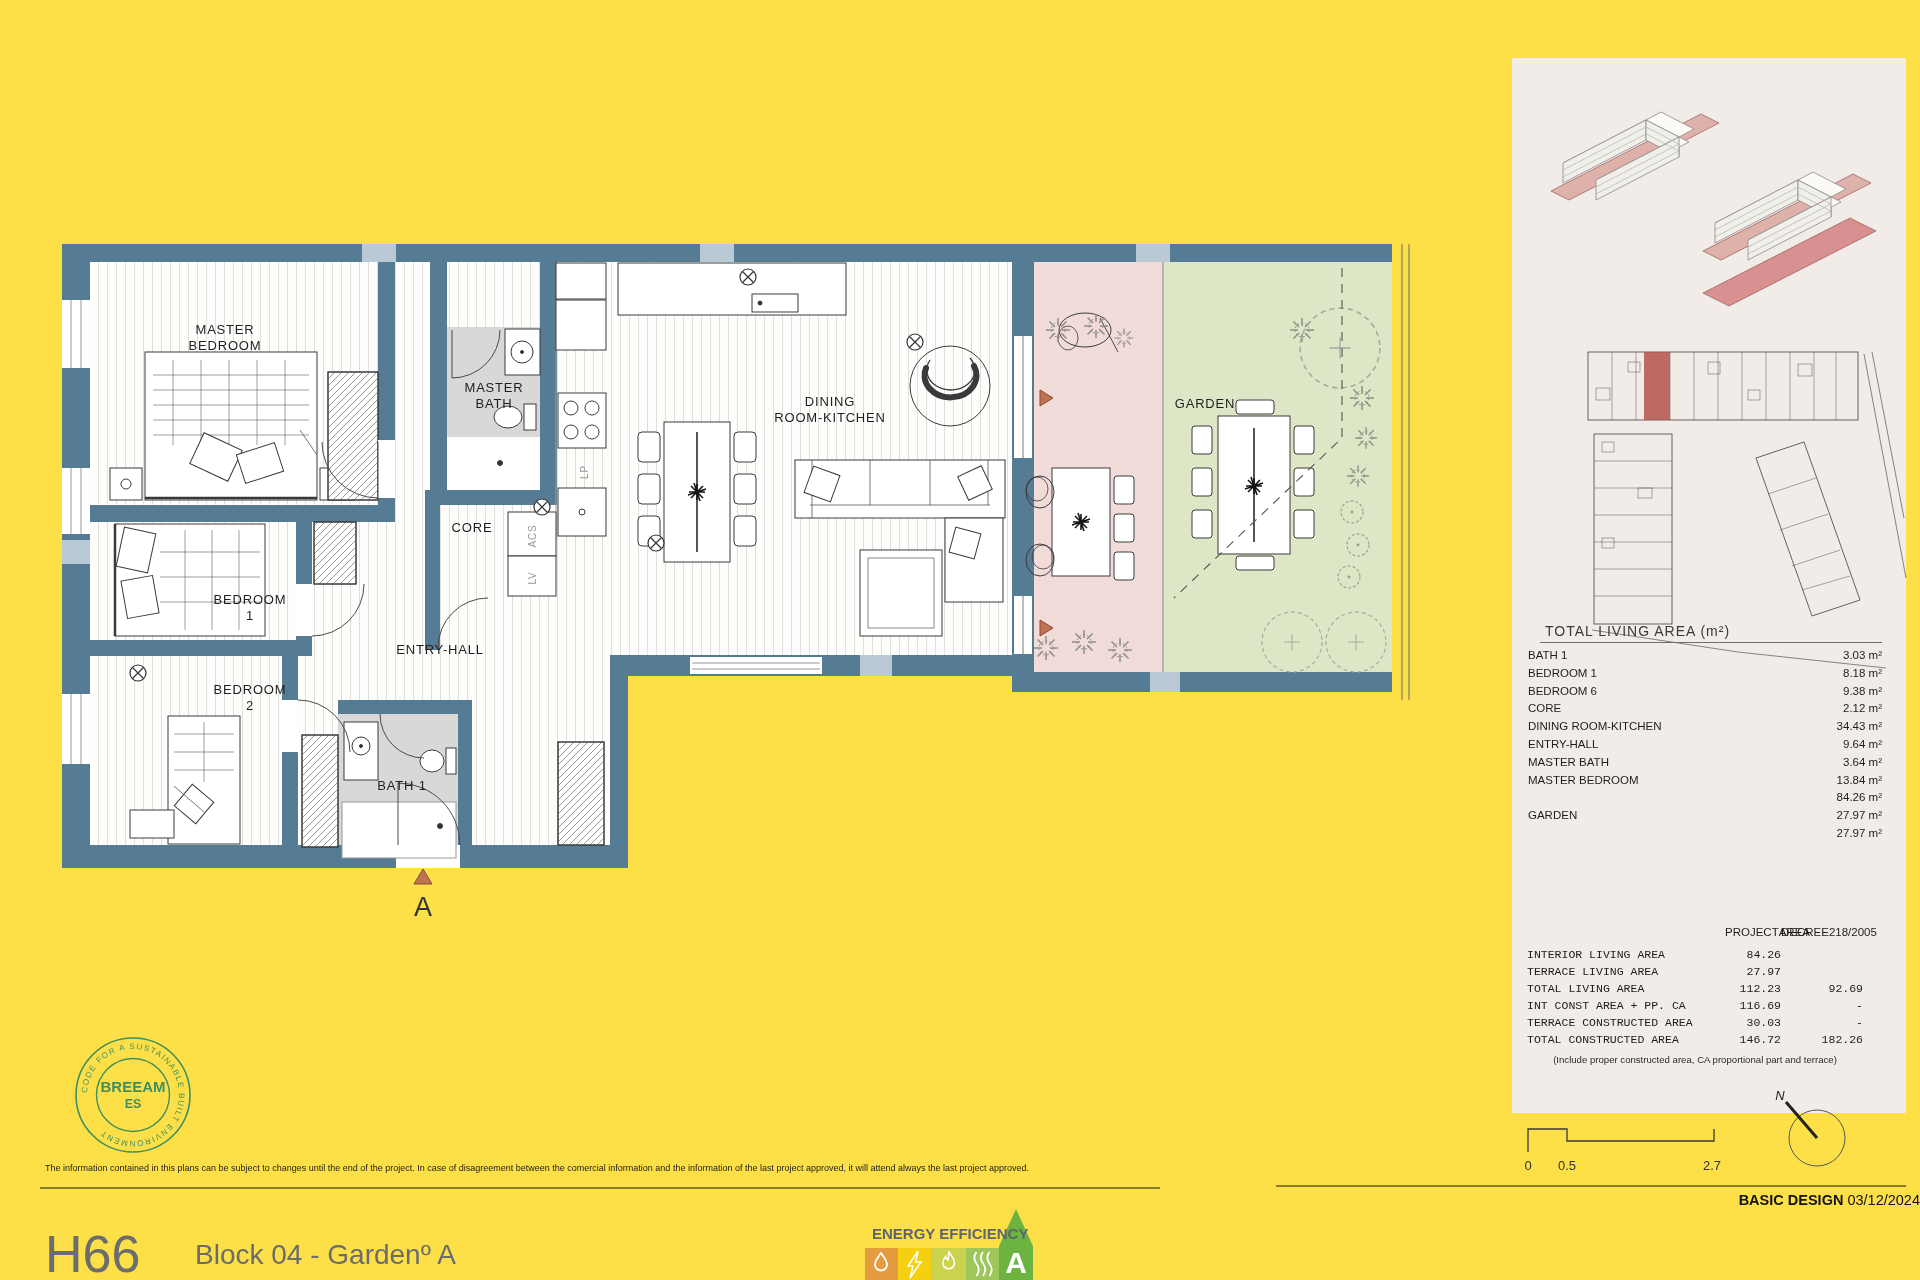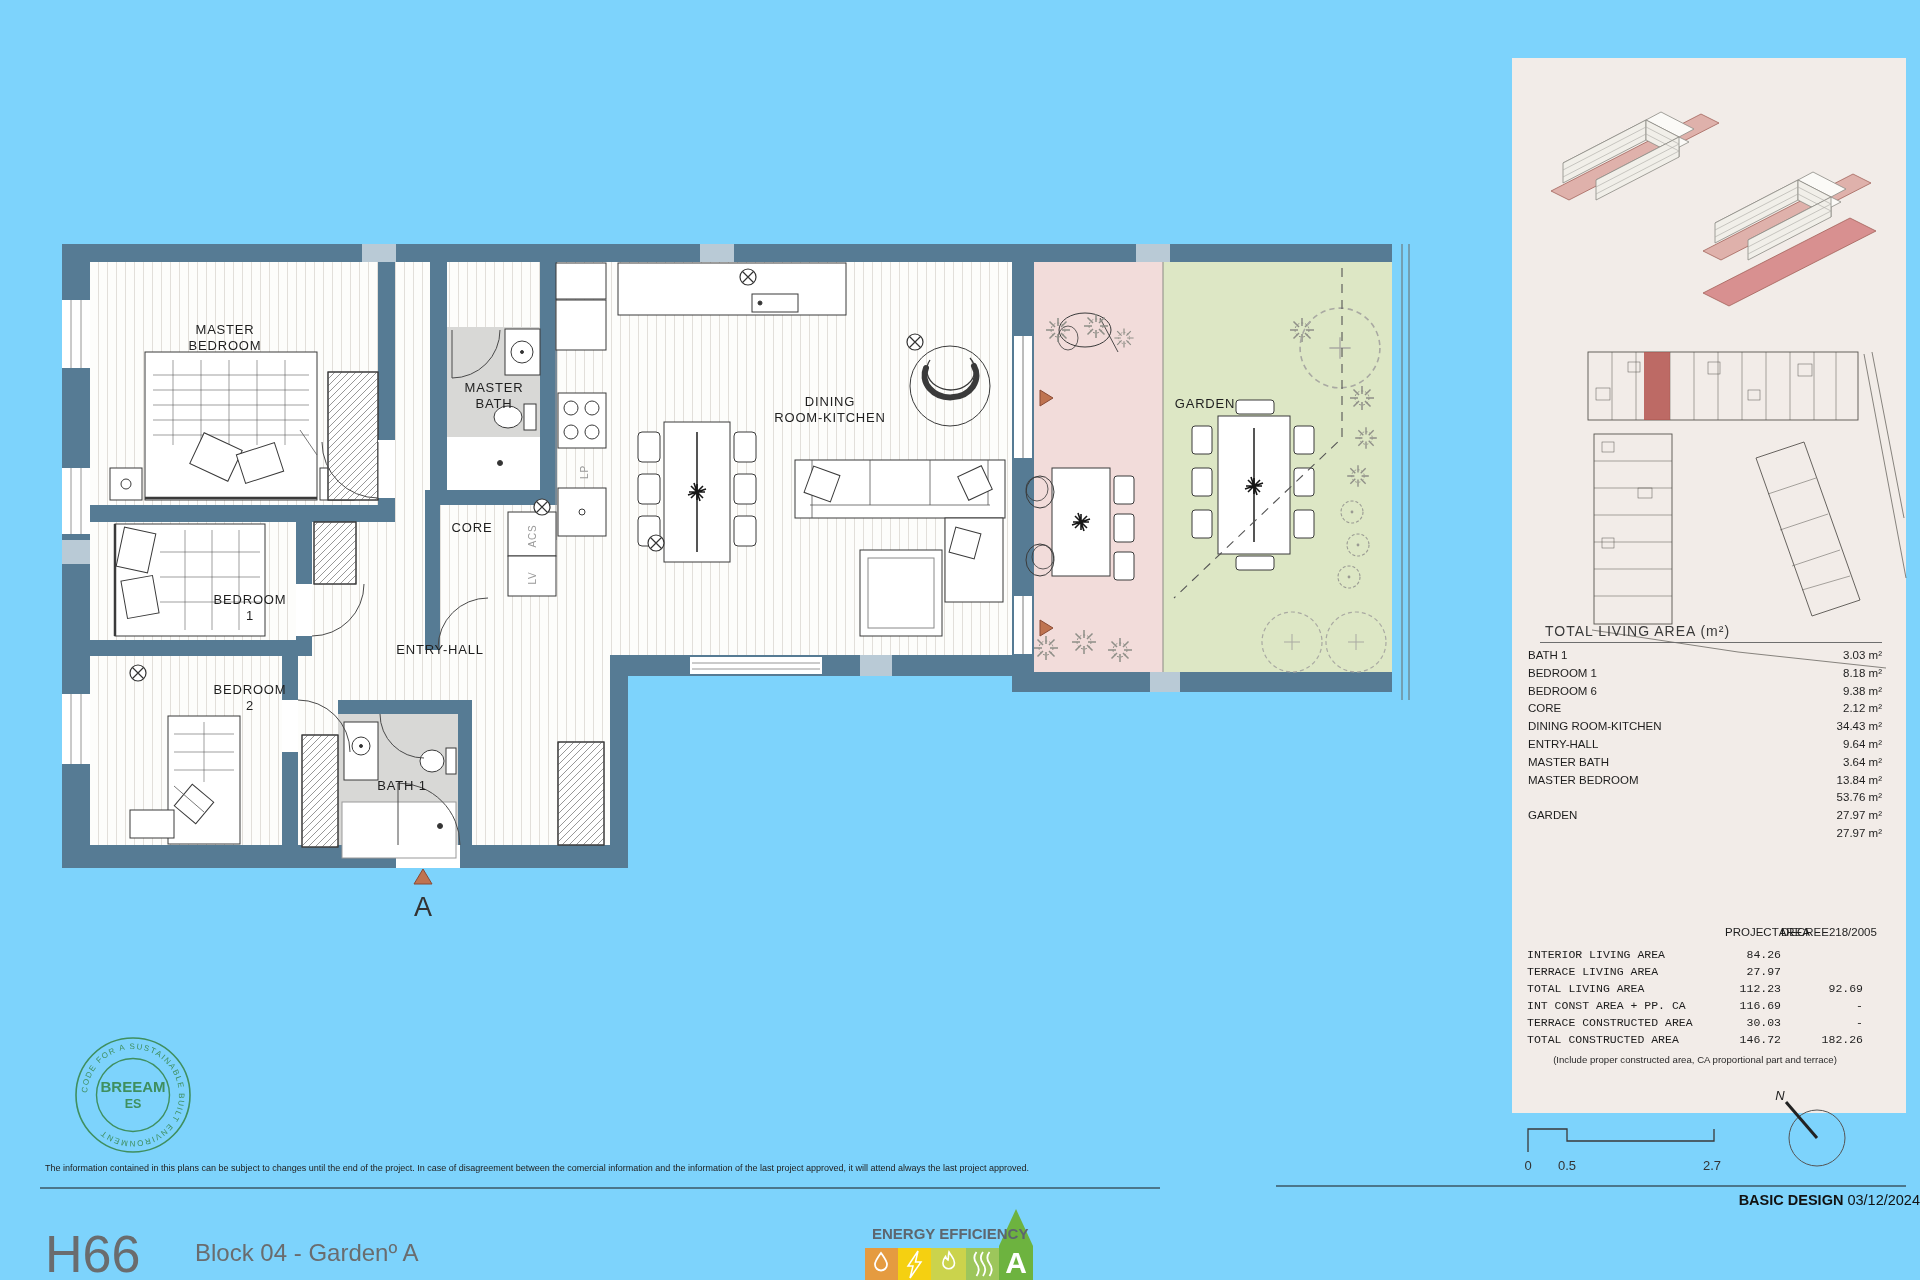--- a/index.html
+++ b/index.html
@@ -1,36 +1,36 @@
 <!DOCTYPE html>
 <html><head>
 <meta charset="utf-8">
 <style>
   html,body{margin:0;padding:0;background:#e8e8e8;}
-  .page{position:relative;width:1920px;height:1280px;background:#7dd3fc;overflow:hidden;
+  .page{position:relative;width:1920px;height:1280px;background:#fde047;overflow:hidden;
         font-family:"Liberation Sans", sans-serif;}
   svg text{font-family:"Liberation Sans", sans-serif;}
   .abs{position:absolute;}
   
   .area-title{left:1545px;top:623px;font-size:14px;letter-spacing:1px;color:#3a3a3a;}
   .area-rule{left:1540px;top:642px;width:342px;border-top:1.4px solid #6e6e6e;height:0;}
   .area-rows{left:1528px;top:649px;width:354px;}
   .arow{display:flex;justify-content:space-between;height:17.8px;font-size:11.5px;color:#1d1d1d;}
   .arow .val{text-align:right;}
   .sum{left:1527px;top:926px;width:336px;font-size:11.5px;color:#1d1d1d;}
   .sum-head,.sum-row{display:grid;grid-template-columns:198px 56px 82px;}
   .sum-head{margin-bottom:8px;}
   .sum-head .hcol{display:flex;flex-direction:row;align-items:flex-end;line-height:1.2;}
   .sum-row{height:17px;font-family:Liberation Mono, monospace;}
   .sum-row .num{text-align:right;}
   .sum-foot{margin-top:4px;font-size:9.6px;text-align:center;color:#2a2a2a;}
   
   .disclaimer{left:45px;top:1163px;width:1130px;font-size:9px;color:#222;white-space:nowrap;}
   .unit-code{left:45px;top:1228px;font-size:52px;font-weight:500;color:#6a6c6e;line-height:1;}
-  .block-title{left:195px;top:1241px;font-size:24px;color:#6a6c6e;line-height:1;}
+  .block-title{left:195px;top:1241px;font-size:28px;color:#6a6c6e;line-height:1;}
   .energy-title{left:872px;top:1225px;font-size:15px;font-weight:700;color:#5d666e;}
   .basic-design{right:0;top:1192px;font-size:14.5px;color:#111;}
   .basic-design b{font-weight:700;}
 </style>
 </head>
 <body>
 
 <div class="page">
 
 <svg width="1920" height="1280" viewBox="0 0 1920 1280">
@@ -459,21 +459,21 @@
   <div class="arow">
         <span>MASTER BATH</span>
         <span class="val">3.64 m²</span>
       </div>
   <div class="arow">
         <span>MASTER BEDROOM</span>
         <span class="val">13.84 m²</span>
       </div>
   <div class="arow">
         <span></span>
-        <span class="val">53.76 m²</span>
+        <span class="val">84.26 m²</span>
       </div>
   <div class="arow">
         <span>GARDEN</span>
         <span class="val">27.97 m²</span>
       </div>
   <div class="arow">
         <span></span>
         <span class="val">27.97 m²</span>
       </div>
 </div>

